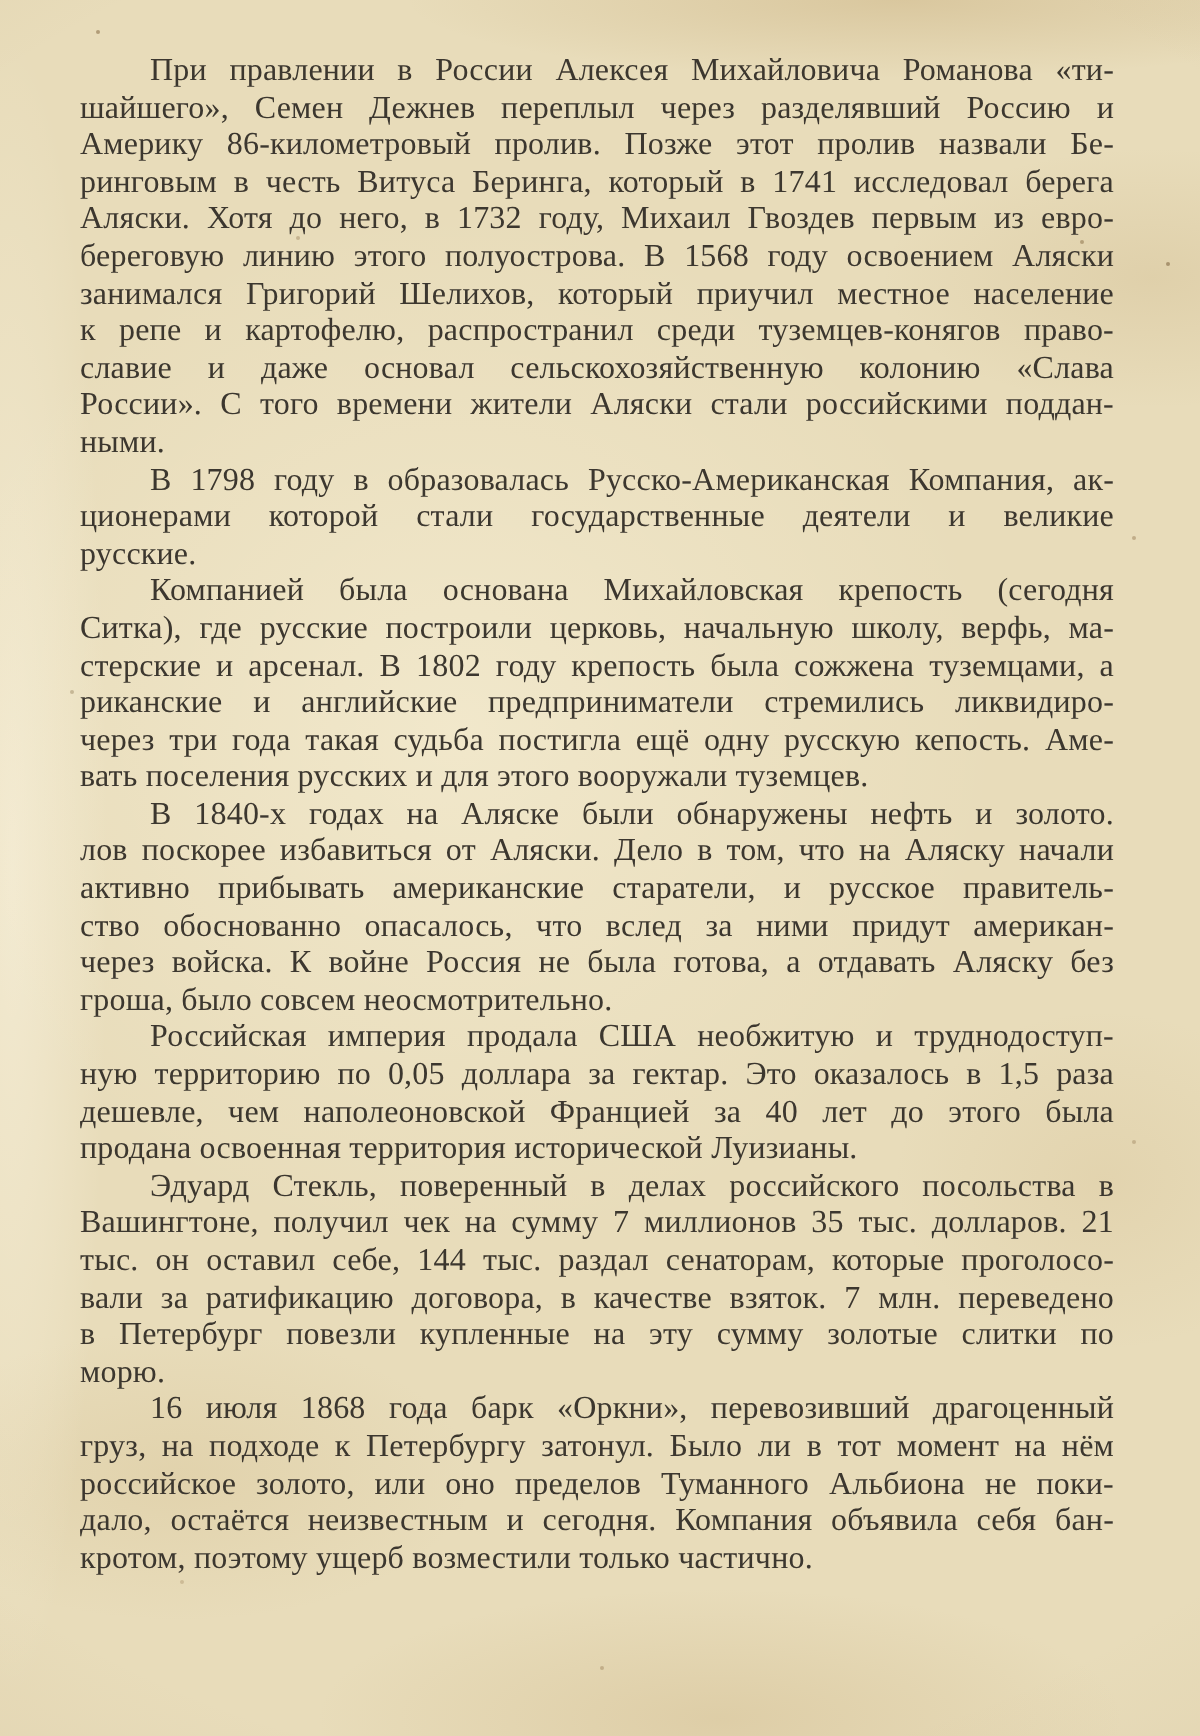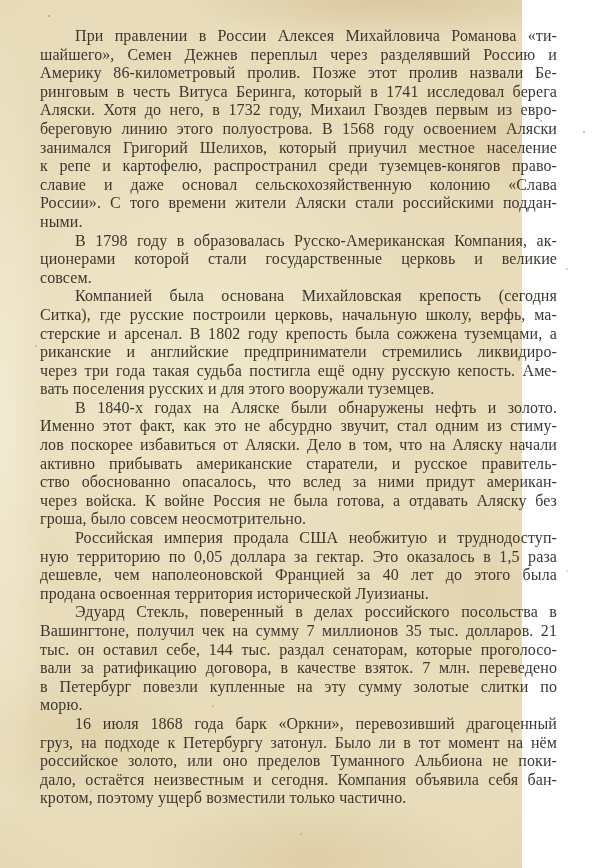--- a/index.html
+++ b/index.html
@@ -9,21 +9,21 @@
   * { box-sizing: border-box; }
   html, body { margin: 0; padding: 0; }
   body {
     width: 600px;
     height: 868px;
     overflow: hidden;
     font-family: "Liberation Serif", "DejaVu Serif", serif;
   }
   .paper {
     position: relative;
-    width: 522px;
+    width: 600px;
     height: 868px;
     background-color: var(--paper);
     background-image:
       
       radial-gradient(ellipse 60% 40% at 38% 42%, rgba(255,249,228,0.40), transparent 75%),
       radial-gradient(ellipse 10% 60% at 1% 50%, rgba(255,250,235,0.45), transparent 80%),
       
       radial-gradient(ellipse 55% 6% at 75% 0%, rgba(165,125,60,0.22), transparent 75%),
       radial-gradient(ellipse 30% 10% at 96% 16%, rgba(170,135,75,0.14), transparent 75%),
       radial-gradient(ellipse 35% 12% at 15% 85%, rgba(190,160,100,0.16), transparent 70%),
@@ -91,34 +91,33 @@
         <div class="line">Аляски. Хотя до него, в 1732 году, Михаил Гвоздев первым из евро-</div>
         <div class="line">береговую линию этого полуострова. В 1568 году освоением Аляски</div>
         <div class="line">занимался Григорий Шелихов, который приучил местное население</div>
         <div class="line">к репе и картофелю, распространил среди туземцев-конягов право-</div>
         <div class="line">славие и даже основал сельскохозяйственную колонию «Слава</div>
         <div class="line">России». С того времени жители Аляски стали российскими поддан-</div>
         <div class="line para-end">ными.</div>
       </div>
       <div class="para">
         <div class="line para-start">В 1798 году в образовалась Русско-Американская Компания, ак-</div>
-        <div class="line">ционерами которой стали государственные церковь и великие</div>
-        <div class="line para-end">совсем.</div>
+        <div class="line">ционерами которой стали государственные деятели и великие</div>
+        <div class="line para-end">русские.</div>
       </div>
       <div class="para">
         <div class="line para-start">Компанией была основана Михайловская крепость (сегодня</div>
         <div class="line">Ситка), где русские построили церковь, начальную школу, верфь, ма-</div>
         <div class="line">стерские и арсенал. В 1802 году крепость была сожжена туземцами, а</div>
         <div class="line">риканские и английские предприниматели стремились ликвидиро-</div>
         <div class="line">через три года такая судьба постигла ещё одну русскую кепость. Аме-</div>
         <div class="line para-end">вать поселения русских и для этого вооружали туземцев.</div>
       </div>
       <div class="para">
         <div class="line para-start">В 1840-х годах на Аляске были обнаружены нефть и золото.</div>
-        <div class="line">Именно этот факт, как это не абсурдно звучит, стал одним из стиму-</div>
         <div class="line">лов поскорее избавиться от Аляски. Дело в том, что на Аляску начали</div>
         <div class="line">активно прибывать американские старатели, и русское правитель-</div>
         <div class="line">ство обоснованно опасалось, что вслед за ними придут американ-</div>
         <div class="line">через войска. К войне Россия не была готова, а отдавать Аляску без</div>
         <div class="line para-end">гроша, было совсем неосмотрительно.</div>
       </div>
       <div class="para">
         <div class="line para-start">Российская империя продала США необжитую и труднодоступ-</div>
         <div class="line">ную территорию по 0,05 доллара за гектар. Это оказалось в 1,5 раза</div>
         <div class="line">дешевле, чем наполеоновской Францией за 40 лет до этого была</div>

